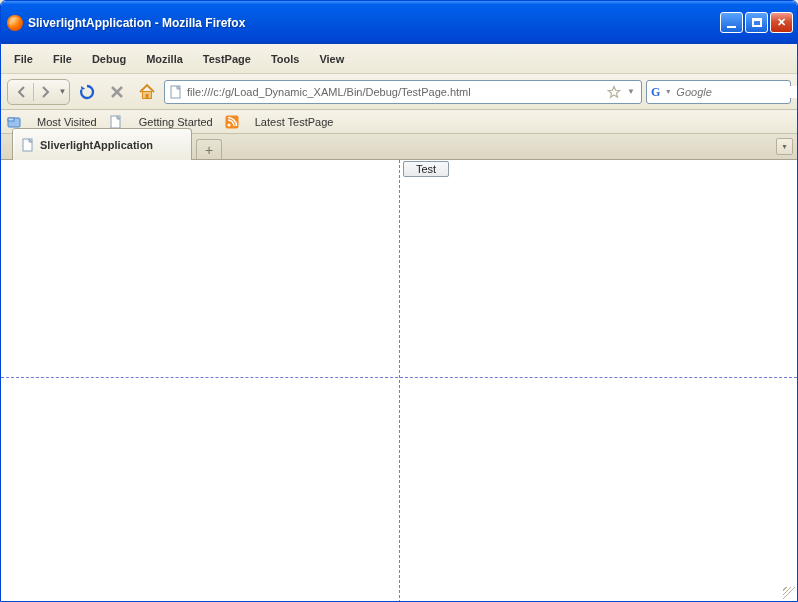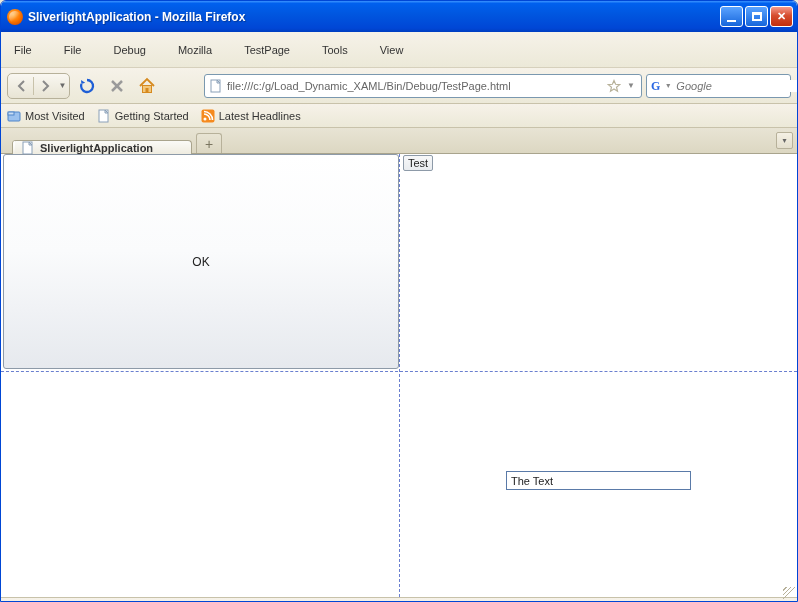--- a/index.html
+++ b/index.html
@@ -1,70 +1,70 @@
 <!DOCTYPE html>
 <html><head>
 <meta charset="utf-8">
 <style>
   * { box-sizing: border-box; margin: 0; padding: 0; }
   body { font-family: "Segoe UI", Tahoma, sans-serif; font-size: 11px; background: #ece9d8; width: 798px; height: 602px; overflow: hidden; border: 1px solid #0046d5; border-radius: 6px 6px 0 0; }
   
   
-  .titlebar { height: 31px; background: linear-gradient(to bottom, #3a93ff 0%, #0060ee 8%, #0057e0 40%, #0046d5 88%, #003ec0 100%); display: flex; align-items: center; padding: 0 4px 0 6px; border-radius: 5px 5px 0 0; }
+  .titlebar { height: 43px; background: linear-gradient(to bottom, #3a93ff 0%, #0060ee 8%, #0057e0 40%, #0046d5 88%, #003ec0 100%); display: flex; align-items: center; padding: 0 4px 0 6px; border-radius: 5px 5px 0 0; }
   .titlebar-icon { width: 16px; height: 16px; background: radial-gradient(circle at 40% 35%, #ffb347 0%, #ff7a00 45%, #c43a00 100%); border-radius: 50%; margin-right: 5px; position: relative; }
   .titlebar-icon::after { content:""; position:absolute; inset:2px; border-radius:50%; background: linear-gradient(135deg, rgba(255,255,255,.7), rgba(255,255,255,0) 60%); }
   .titlebar-text { color: #fff; font-weight: bold; font-size: 12px; flex: 1; text-shadow: 1px 1px 1px rgba(0,0,0,.3); }
   .win-controls { display: flex; gap: 2px; }
   .win-btn { width: 23px; height: 21px; border: 1px solid #fff; border-radius: 3px; display: flex; align-items: center; justify-content: center; color: #fff; font-weight: bold; font-size: 11px; }
   .win-btn.min, .win-btn.max { background: linear-gradient(to bottom, #5aa3ff, #1665db); }
   .win-btn.close { background: linear-gradient(to bottom, #f59a8b, #d64d2f 45%, #c12e0e); }
   .min-glyph { width: 9px; height: 2px; background: #fff; margin-top: 8px; }
   .max-glyph { width: 10px; height: 9px; border: 2px solid #fff; border-top-width: 3px; }
   
   
-  .menubar { height: 36px; background: linear-gradient(to bottom, #f6f2e9, #ece9d8); display: flex; align-items: center; padding: 0 6px; gap: 18px; border-bottom: 1px solid #d6d0bc; }
+  .menubar { height: 30px; background: linear-gradient(to bottom, #f6f2e9, #ece9d8); display: flex; align-items: center; padding: 0 6px; gap: 6px; border-bottom: 1px solid #d6d0bc; font-weight: bold; }
   .menu-item { padding: 2px 7px; color: #333; cursor: default; }
   
   
   .nav-toolbar { height: 36px; background: linear-gradient(to bottom, #f6f2e9, #ece9d8); display: flex; align-items: center; padding: 0 6px; gap: 4px; border-bottom: 1px solid #c8c2aa; }
   .nav-combined { display: flex; align-items: center; background: linear-gradient(to bottom, #f9f7f1,#e8e4d4); border: 1px solid #b7b19a; border-radius: 5px; height: 26px; padding: 0 0 0 3px; }
   .nav-arrow { width: 22px; height: 22px; display: flex; align-items: center; justify-content: center; color: #6a6a6a; font-size: 13px; }
   .nav-sep { width: 1px; height: 18px; background: #c8c2aa; }
   .nav-drop { width: 13px; color: #6a6a6a; font-size: 8px; text-align: center; }
   .tb-btn { width: 26px; height: 26px; display: flex; align-items: center; justify-content: center; border-radius: 3px; }
   .reload-icon svg, .stop-icon svg, .home-icon svg, .page-icon svg, .star-icon svg { display: block; }
-  .url-box { flex: 1; height: 24px; background: #fff; border: 1px solid #7a98af; border-radius: 3px; display: flex; align-items: center; padding: 0 4px; gap: 4px; margin-left: 40px; }
+  .url-box { flex: 1; height: 24px; background: #fff; border: 1px solid #7a98af; border-radius: 3px; display: flex; align-items: center; padding: 0 4px; gap: 4px; }
   .url-box input { border: 0; flex: 1; font-size: 11px; outline: none; color: #666; }
   .fav-drop { color: #888; font-size: 8px; padding: 0 2px; }
   .search-box { width: 145px; height: 24px; background: #fff; border: 1px solid #7a98af; border-radius: 3px; display: flex; align-items: center; padding: 0 4px; gap: 4px; }
   .search-box input { border: 0; flex: 1; font-size: 11px; outline: none; color: #888; font-style: italic; }
   .google-g { width: 14px; height: 14px; font-weight: bold; font-family: Georgia, serif; font-size: 12px; background: #fff; position: relative; }
   .google-g span:nth-child(1){ color:#2a67e2 } .google-g span:nth-child(2){ color:#e23c2a } .google-g span:nth-child(3){ color:#f5b400 } .google-g span:nth-child(4){ color:#2a67e2 }
   .magnifier { width: 14px; height: 14px; position: relative; }
   .magnifier::before { content: ""; position: absolute; width: 9px; height: 9px; border: 2px solid #7a8aa0; border-radius: 50%; left: 0; top: 0; }
   .magnifier::after { content: ""; position: absolute; width: 5px; height: 2px; background: #7a8aa0; transform: rotate(45deg); right: -1px; bottom: 1px; }
   
   
   .bookmarks-toolbar { height: 24px; background: linear-gradient(to bottom, #f6f2e9, #ece9d8); display: flex; align-items: center; padding: 0 6px; gap: 12px; border-bottom: 1px solid #c8c2aa; }
-  .bm-item { display: flex; align-items: center; gap: 4px; color: #333; cursor: default; }
+  .bm-item { display: flex; align-items: center; gap: 16px; color: #333; cursor: default; }
   
   
   .tab-strip { height: 26px; background: linear-gradient(to bottom, #e8e4d4, #dcd7c2); display: flex; align-items: flex-end; padding: 0 6px; border-bottom: 1px solid #a9a48d; position: relative; }
-  .tab { height: 14px; min-width: 180px; background: linear-gradient(to bottom, #fafaf7, #efece0); border: 1px solid #a9a48d; border-bottom: none; border-radius: 4px 4px 0 0; display: flex; align-items: center; padding: 0 8px; gap: 5px; font-weight: bold; color: #333; margin-left: 5px; position: relative; top: 1px; }
+  .tab { height: 32px; min-width: 180px; background: linear-gradient(to bottom, #fafaf7, #efece0); border: 1px solid #a9a48d; border-bottom: none; border-radius: 4px 4px 0 0; display: flex; align-items: center; padding: 0 8px; gap: 5px; font-weight: bold; color: #333; margin-left: 5px; position: relative; top: 1px; }
   .tab-inner-left { width: 2px; height: 100%; background: linear-gradient(to bottom, #fff, transparent); position: absolute; left: 0; top: 0; border-radius: 4px 0 0 0; }
   .new-tab { width: 26px; height: 20px; background: linear-gradient(to bottom, #e8e4d4, #dcd7c2); border: 1px solid #b7b19a; border-bottom: none; border-radius: 3px 3px 0 0; display: flex; align-items: center; justify-content: center; color: #7a7560; font-size: 14px; margin-left: 4px; }
   .tablist-drop { position: absolute; right: 4px; top: 4px; width: 17px; height: 17px; border: 1px solid #b7b19a; background: linear-gradient(to bottom,#f4f0e4,#e4dfcd); display: flex; align-items: center; justify-content: center; font-size: 8px; color: #666; border-radius: 2px; }
   
   
   .content { position: relative; width: 100%; height: 443px; background: #fff; overflow: hidden; }
   .grid { position: absolute; inset: 0; }
   .dash-v { position: absolute; top: 0; bottom: 0; left: 50%; border-left: 1px dashed #6a7fcf; }
   .dash-h { position: absolute; left: 0; right: 0; top: 49%; border-top: 1px dashed #6a7fcf; }
   .sl-button { position: absolute; left: 2px; top: 0; width: 396px; height: 215px; background: linear-gradient(to bottom, #ffffff 0%, #fafbfc 45%, #e6e9ee 100%); border: 1px solid #8d9aa8; border-radius: 3px; display: flex; align-items: center; justify-content: center; color: #222; font-size: 12px; }
-  .sl-test { position: absolute; left: 402px; top: 1px; background: linear-gradient(to bottom, #f7f8f9, #e9ecef); border: 1px solid #8d9aa8; border-radius: 2px; padding: 1px 4px; font-size: 11px; color: #222; }
+  .sl-test { position: absolute; left: 402px; top: 1px; background: linear-gradient(to bottom, #f7f8f9, #e9ecef); border: 1px solid #8d9aa8; border-radius: 2px; padding: 1px 12px; font-size: 11px; color: #222; }
   .sl-textbox { position: absolute; left: 505px; top: 317px; width: 185px; height: 19px; border: 1px solid #5a7aa8; background: #fff; padding: 1px 4px; font-size: 11px; color: #222; }
   
   
   .statusbar { height: 20px; background: linear-gradient(to bottom, #f6f2e9, #ece9d8); border-top: 1px solid #c8c2aa; display: flex; align-items: center; padding: 0 4px; color: #333; }
   .resize-grip { position: absolute; right: 2px; bottom: 2px; width: 13px; height: 13px; background:
     linear-gradient(135deg, transparent 0 2px, #b7b19a 2px 3px, transparent 3px 5px, #b7b19a 5px 6px, transparent 6px 8px, #b7b19a 8px 9px, transparent 9px); }
 </style>
 </head>
 <body>
 
@@ -160,47 +160,43 @@
       </svg>
     <span>Getting Started</span>
   </div>
   <div class="bm-item">
     <svg width="14" height="14" viewBox="0 0 14 14">
         <rect x="0.5" y="0.5" width="13" height="13" rx="2" fill="#f58a1f"></rect>
         <circle cx="4" cy="10" r="1.5" fill="#fff"></circle>
         <path d="M3 5 a6 6 0 0 1 6 6" fill="none" stroke="#fff" stroke-width="1.6"></path>
         <path d="M3 2.5 a8.5 8.5 0 0 1 8.5 8.5" fill="none" stroke="#fff" stroke-width="1.6"></path>
       </svg>
-    <span>Latest Headlines</span>
+    <span>Latest TestPage</span>
   </div>
 </div>
 
 <div class="tab-strip">
   <div class="tab">
     <div class="tab-inner-left"></div>
     <svg width="14" height="14" viewBox="0 0 14 14">
         <rect x="2" y="1" width="9" height="12" fill="#fff" stroke="#8aa0b8"></rect>
         <path d="M8 1 L11 4 L8 4 Z" fill="#dbe4ee" stroke="#8aa0b8"></path>
       </svg>
     <span>SliverlightApplication</span>
   </div>
   <div class="new-tab">+</div>
   <div class="tablist-drop">▾</div>
 </div>
 
 <div class="content">
   <div class="grid">
     <div class="dash-v"></div>
     <div class="dash-h"></div>
-    <div class="sl-button">
-      <span>OK</span>
-    </div>
     <div class="sl-test">
       <span>Test</span>
     </div>
-    <input class="sl-textbox" type="text" value="The Text" style="">
   </div>
 </div>
 
 <div class="statusbar">
   <span>Done</span>
   <div class="resize-grip"></div>
 </div>
 
 </body></html>

